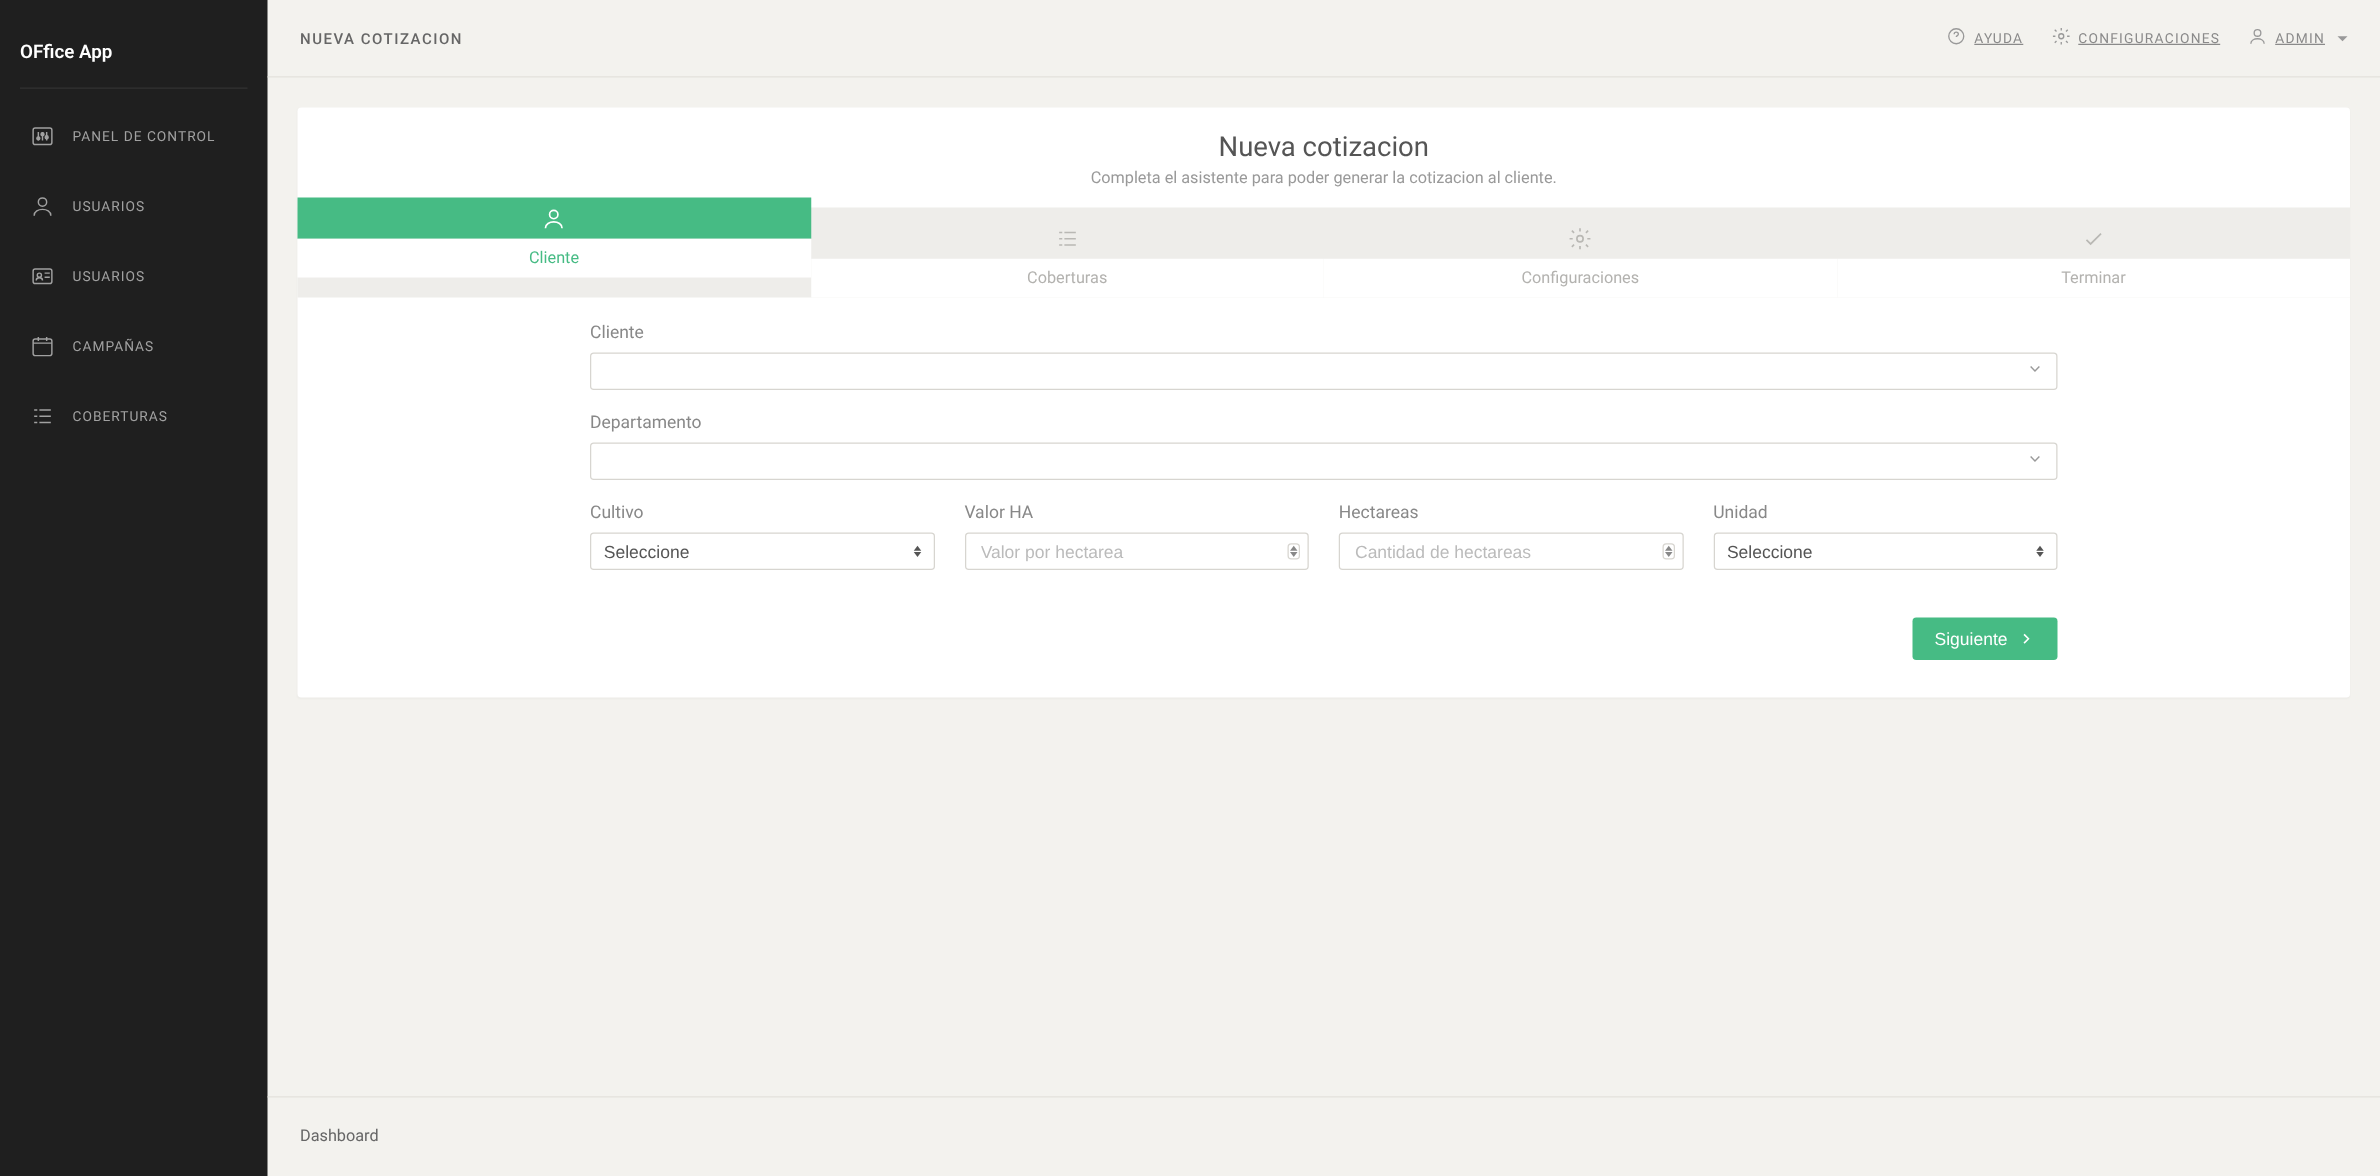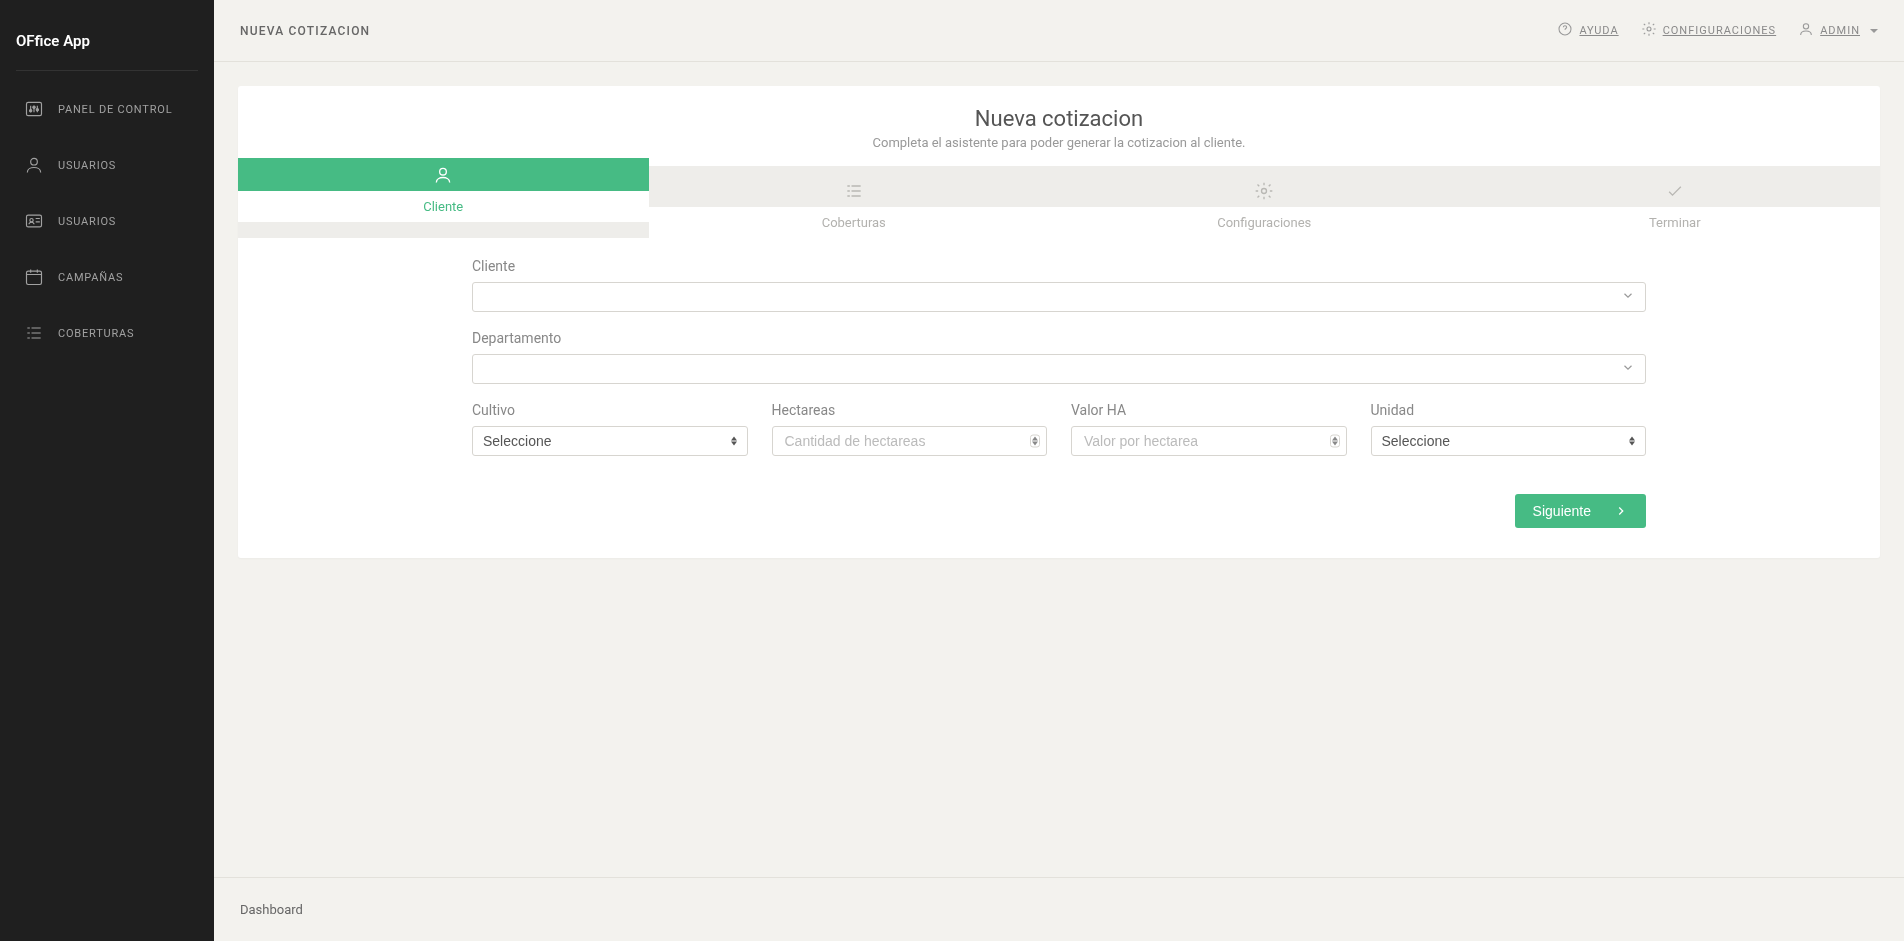--- a/index.html
+++ b/index.html
@@ -279,21 +279,21 @@
     background: #46bb84;
     color: #fff;
     border: none;
     border-radius: 3px;
     padding: 9px 18px;
     font-size: 14px;
     font-weight: 500;
     cursor: pointer;
     display: inline-flex;
     align-items: center;
-    gap: 23px;
+    gap: 8px;
   }
   .btn-primary svg { width: 14px; height: 14px; stroke: #fff; fill: none; stroke-width: 2.2; }
 
   
   .page-footer {
     padding: 24px 26px;
     border-top: 1px solid #e3e1db;
     font-size: 13px;
     color: #666;
   }
@@ -473,42 +473,42 @@
             <label class="form-label">Cultivo</label>
             <div class="select-wrap native">
               <select>
                 <option>Seleccione</option>
               </select>
               <span class="sort-icons"></span>
             </div>
           </div>
 
           <div class="form-group">
+            <label class="form-label">Valor HA</label>
+            <div class="input-wrap">
+              <input type="text" placeholder="Valor por hectarea" style="">
+              <div class="spinner">
+                <span class="up"></span>
+                <span class="dn"></span>
+              </div>
+            </div>
+          </div>
+
+          <div class="form-group">
             <label class="form-label">Hectareas</label>
             <div class="input-wrap">
               <input type="text" placeholder="Cantidad de hectareas" style="">
               <div class="spinner">
                 <span class="up"></span>
                 <span class="dn"></span>
               </div>
             </div>
           </div>
 
           <div class="form-group">
-            <label class="form-label">Valor HA</label>
-            <div class="input-wrap">
-              <input type="text" placeholder="Valor por hectarea" style="">
-              <div class="spinner">
-                <span class="up"></span>
-                <span class="dn"></span>
-              </div>
-            </div>
-          </div>
-
-          <div class="form-group">
             <label class="form-label">Unidad</label>
             <div class="select-wrap native">
               <select>
                 <option>Seleccione</option>
               </select>
               <span class="sort-icons"></span>
             </div>
           </div>
 
         </div>

